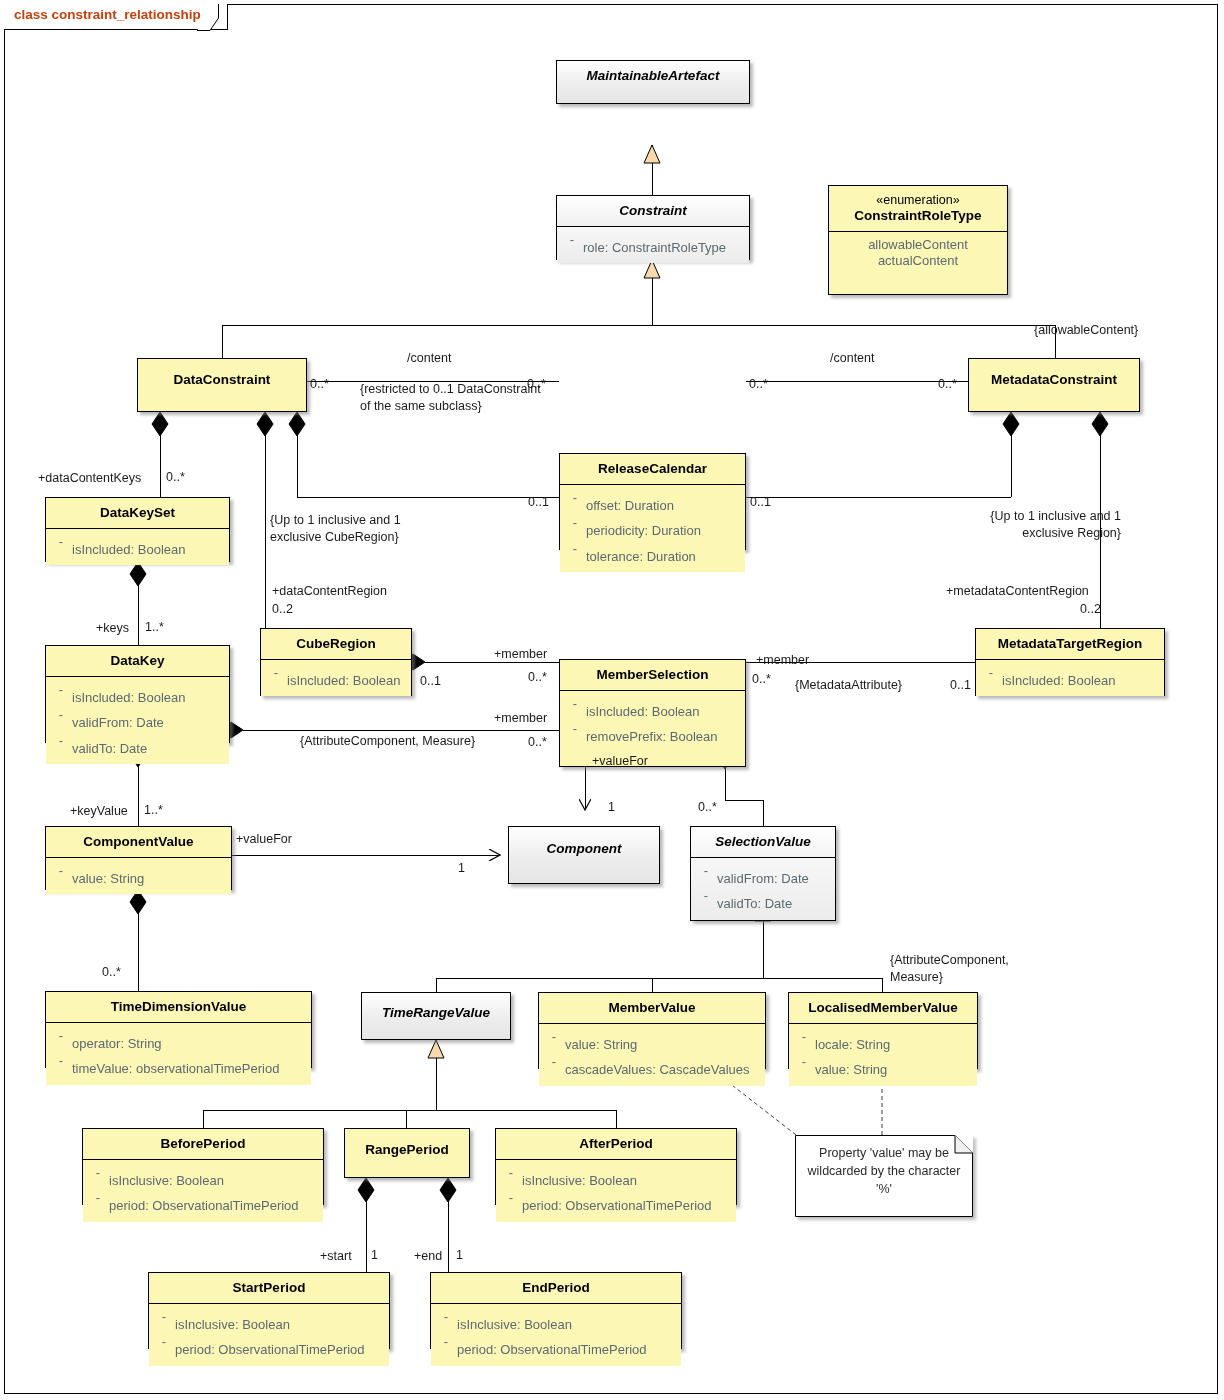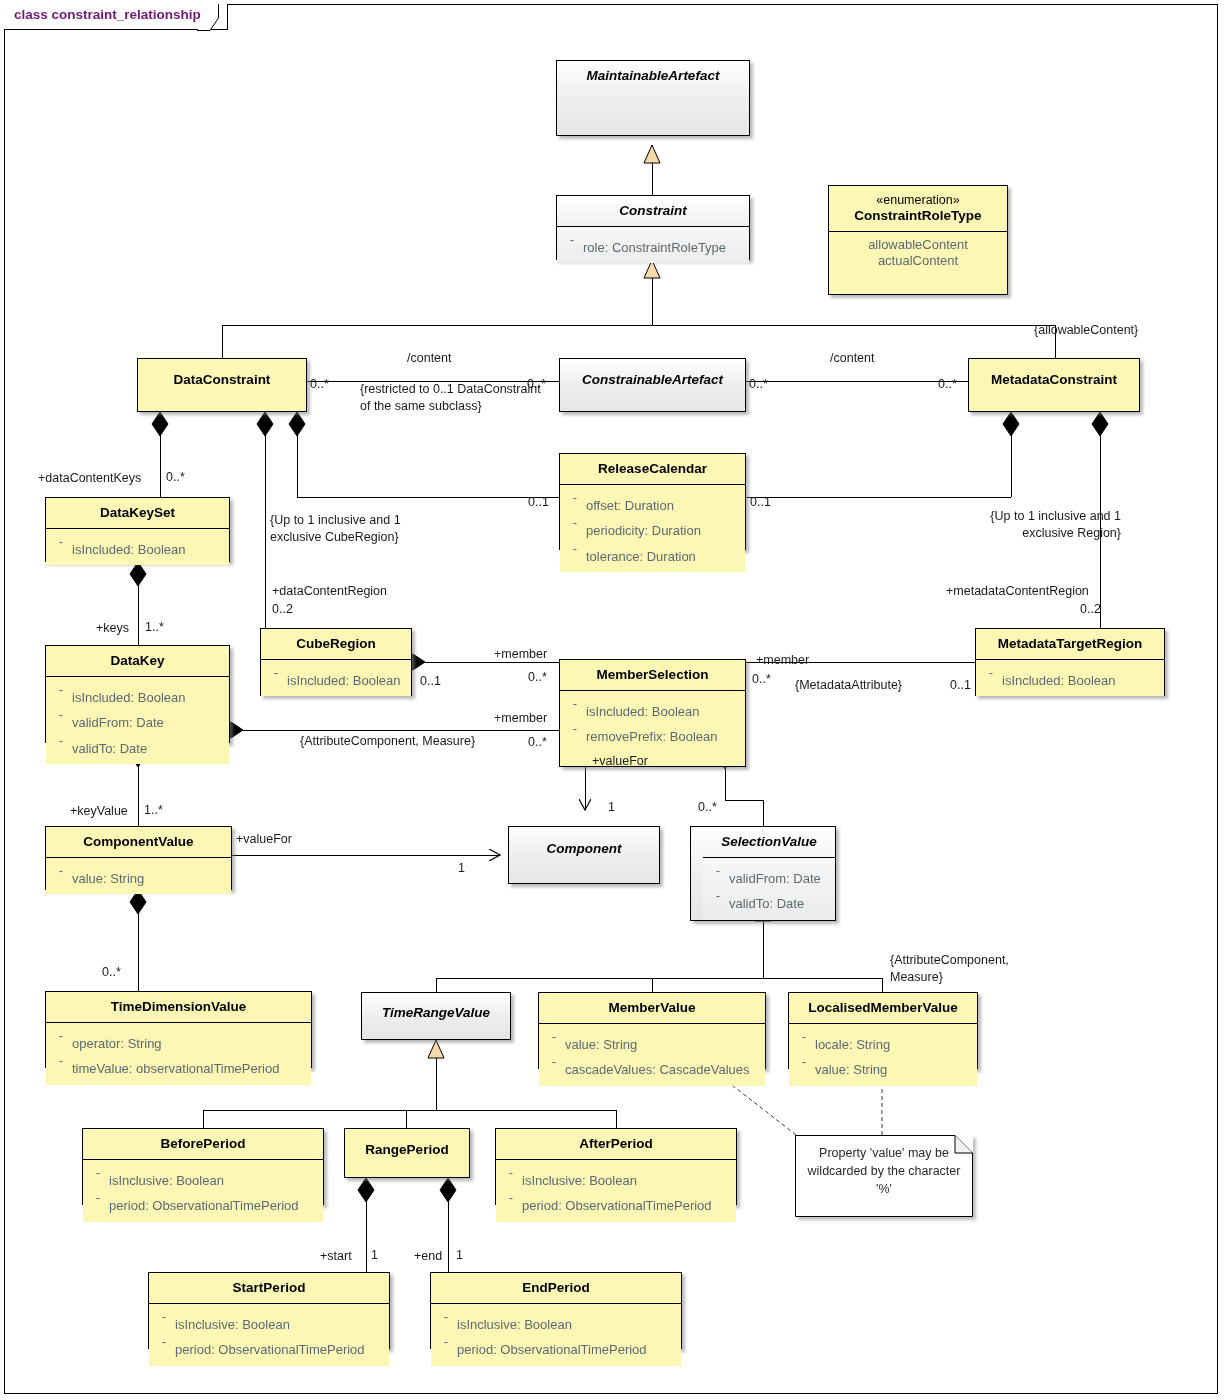--- a/index.html
+++ b/index.html
@@ -1,20 +1,20 @@
 <!DOCTYPE html>
 <html><head>
 <meta charset="utf-8">
 <style>
   html,body{margin:0;padding:0;background:#fff;}
   body{font-family:"Liberation Sans","DejaVu Sans",sans-serif;}
   #canvas{position:relative;width:1224px;height:1400px;background:#ffffff;overflow:hidden;}
   #frame{position:absolute;left:4px;top:4px;width:1214px;height:1390px;border:1px solid #000;box-sizing:border-box;}
   #titletab{position:absolute;left:4px;top:4px;height:26px;background:#fff;border:1px solid #000;border-left:none;border-top:none;box-sizing:border-box;}
-  #titletab .inner{padding:3px 26px 3px 10px;font-size:13.5px;font-weight:bold;color:#701a75;white-space:nowrap;}
+  #titletab .inner{padding:3px 26px 3px 10px;font-size:13.5px;font-weight:bold;color:#c2410c;white-space:nowrap;}
   #tabslant{position:absolute;left:197px;top:4px;width:22px;height:27px;overflow:hidden;}
   #tabslant svg{display:block;}
 
   
   .cls{position:absolute;box-sizing:border-box;border:1px solid #000;
        box-shadow:3px 3px 3px rgba(130,130,130,0.55);}
   .cls .hdr{text-align:center;font-weight:bold;font-size:13.5px;color:#000;
             padding:7px 6px 7px 6px;line-height:1.15;box-sizing:border-box;}
   .cls .attrs{border-top:1px solid #000;padding:5px 4px 6px 4px;box-sizing:border-box;}
   .cls .attr{display:flex;align-items:flex-start;font-size:13px;color:#5b6a72;
@@ -153,21 +153,21 @@
       <polygon points="366,1178 358,1190 366,1202 374,1190"></polygon>
       <polygon points="448,1178 440,1190 448,1202 456,1190"></polygon>
     </g>
 
     <g stroke="#3a3a3a" stroke-width="1" fill="none" stroke-dasharray="4,3">
       <line x1="710" y1="1068" x2="800" y2="1138"></line>
       <line x1="882" y1="1068" x2="882" y2="1138"></line>
     </g>
   </svg>
 
-  <div class="cls grey abstract" style="left:556px;top:60px;width:194px;height:76px;">
+  <div class="cls grey abstract" style="left:556px;top:60px;width:194px;height:44px;">
     <div class="hdr">MaintainableArtefact</div>
   </div>
 
   <div class="cls grey abstract" style="left:556px;top:195px;width:194px;height:65px;">
     <div class="hdr">Constraint</div>
     <div class="attrs">
       <div class="attr">
         <span class="vis">-</span>
         <span class="sig">role: ConstraintRoleType</span>
       </div>
@@ -182,23 +182,20 @@
     <div class="attrs enumvals">
       <div>allowableContent</div>
       <div>actualContent</div>
     </div>
   </div>
 
   <div class="cls yellow" style="left:137px;top:358px;width:170px;height:54px;">
     <div class="hdr" style="padding-top:13px;">DataConstraint</div>
   </div>
 
-  <div class="cls grey abstract" style="left:559px;top:358px;width:187px;height:54px;">
-    <div class="hdr" style="padding-top:13px;">ConstrainableArtefact</div>
-  </div>
 
   <div class="cls yellow" style="left:968px;top:358px;width:172px;height:54px;">
     <div class="hdr" style="padding-top:13px;">MetadataConstraint</div>
   </div>
 
   <div class="cls yellow" style="left:45px;top:497px;width:185px;height:65px;">
     <div class="hdr">DataKeySet</div>
     <div class="attrs">
       <div class="attr">
         <span class="vis">-</span>
@@ -284,21 +281,21 @@
         <span class="vis">-</span>
         <span class="sig">value: String</span>
       </div>
     </div>
   </div>
 
   <div class="cls grey abstract" style="left:508px;top:826px;width:152px;height:58px;">
     <div class="hdr" style="padding-top:14px;">Component</div>
   </div>
 
-  <div class="cls grey abstract" style="left:690px;top:826px;width:146px;height:95px;padding-left:12px;">
+  <div class="cls grey abstract" style="left:690px;top:826px;width:146px;height:95px;">
     <div class="hdr">SelectionValue</div>
     <div class="attrs">
       <div class="attr">
         <span class="vis">-</span>
         <span class="sig">validFrom: Date</span>
       </div>
       <div class="attr">
         <span class="vis">-</span>
         <span class="sig">validTo: Date</span>
       </div>

